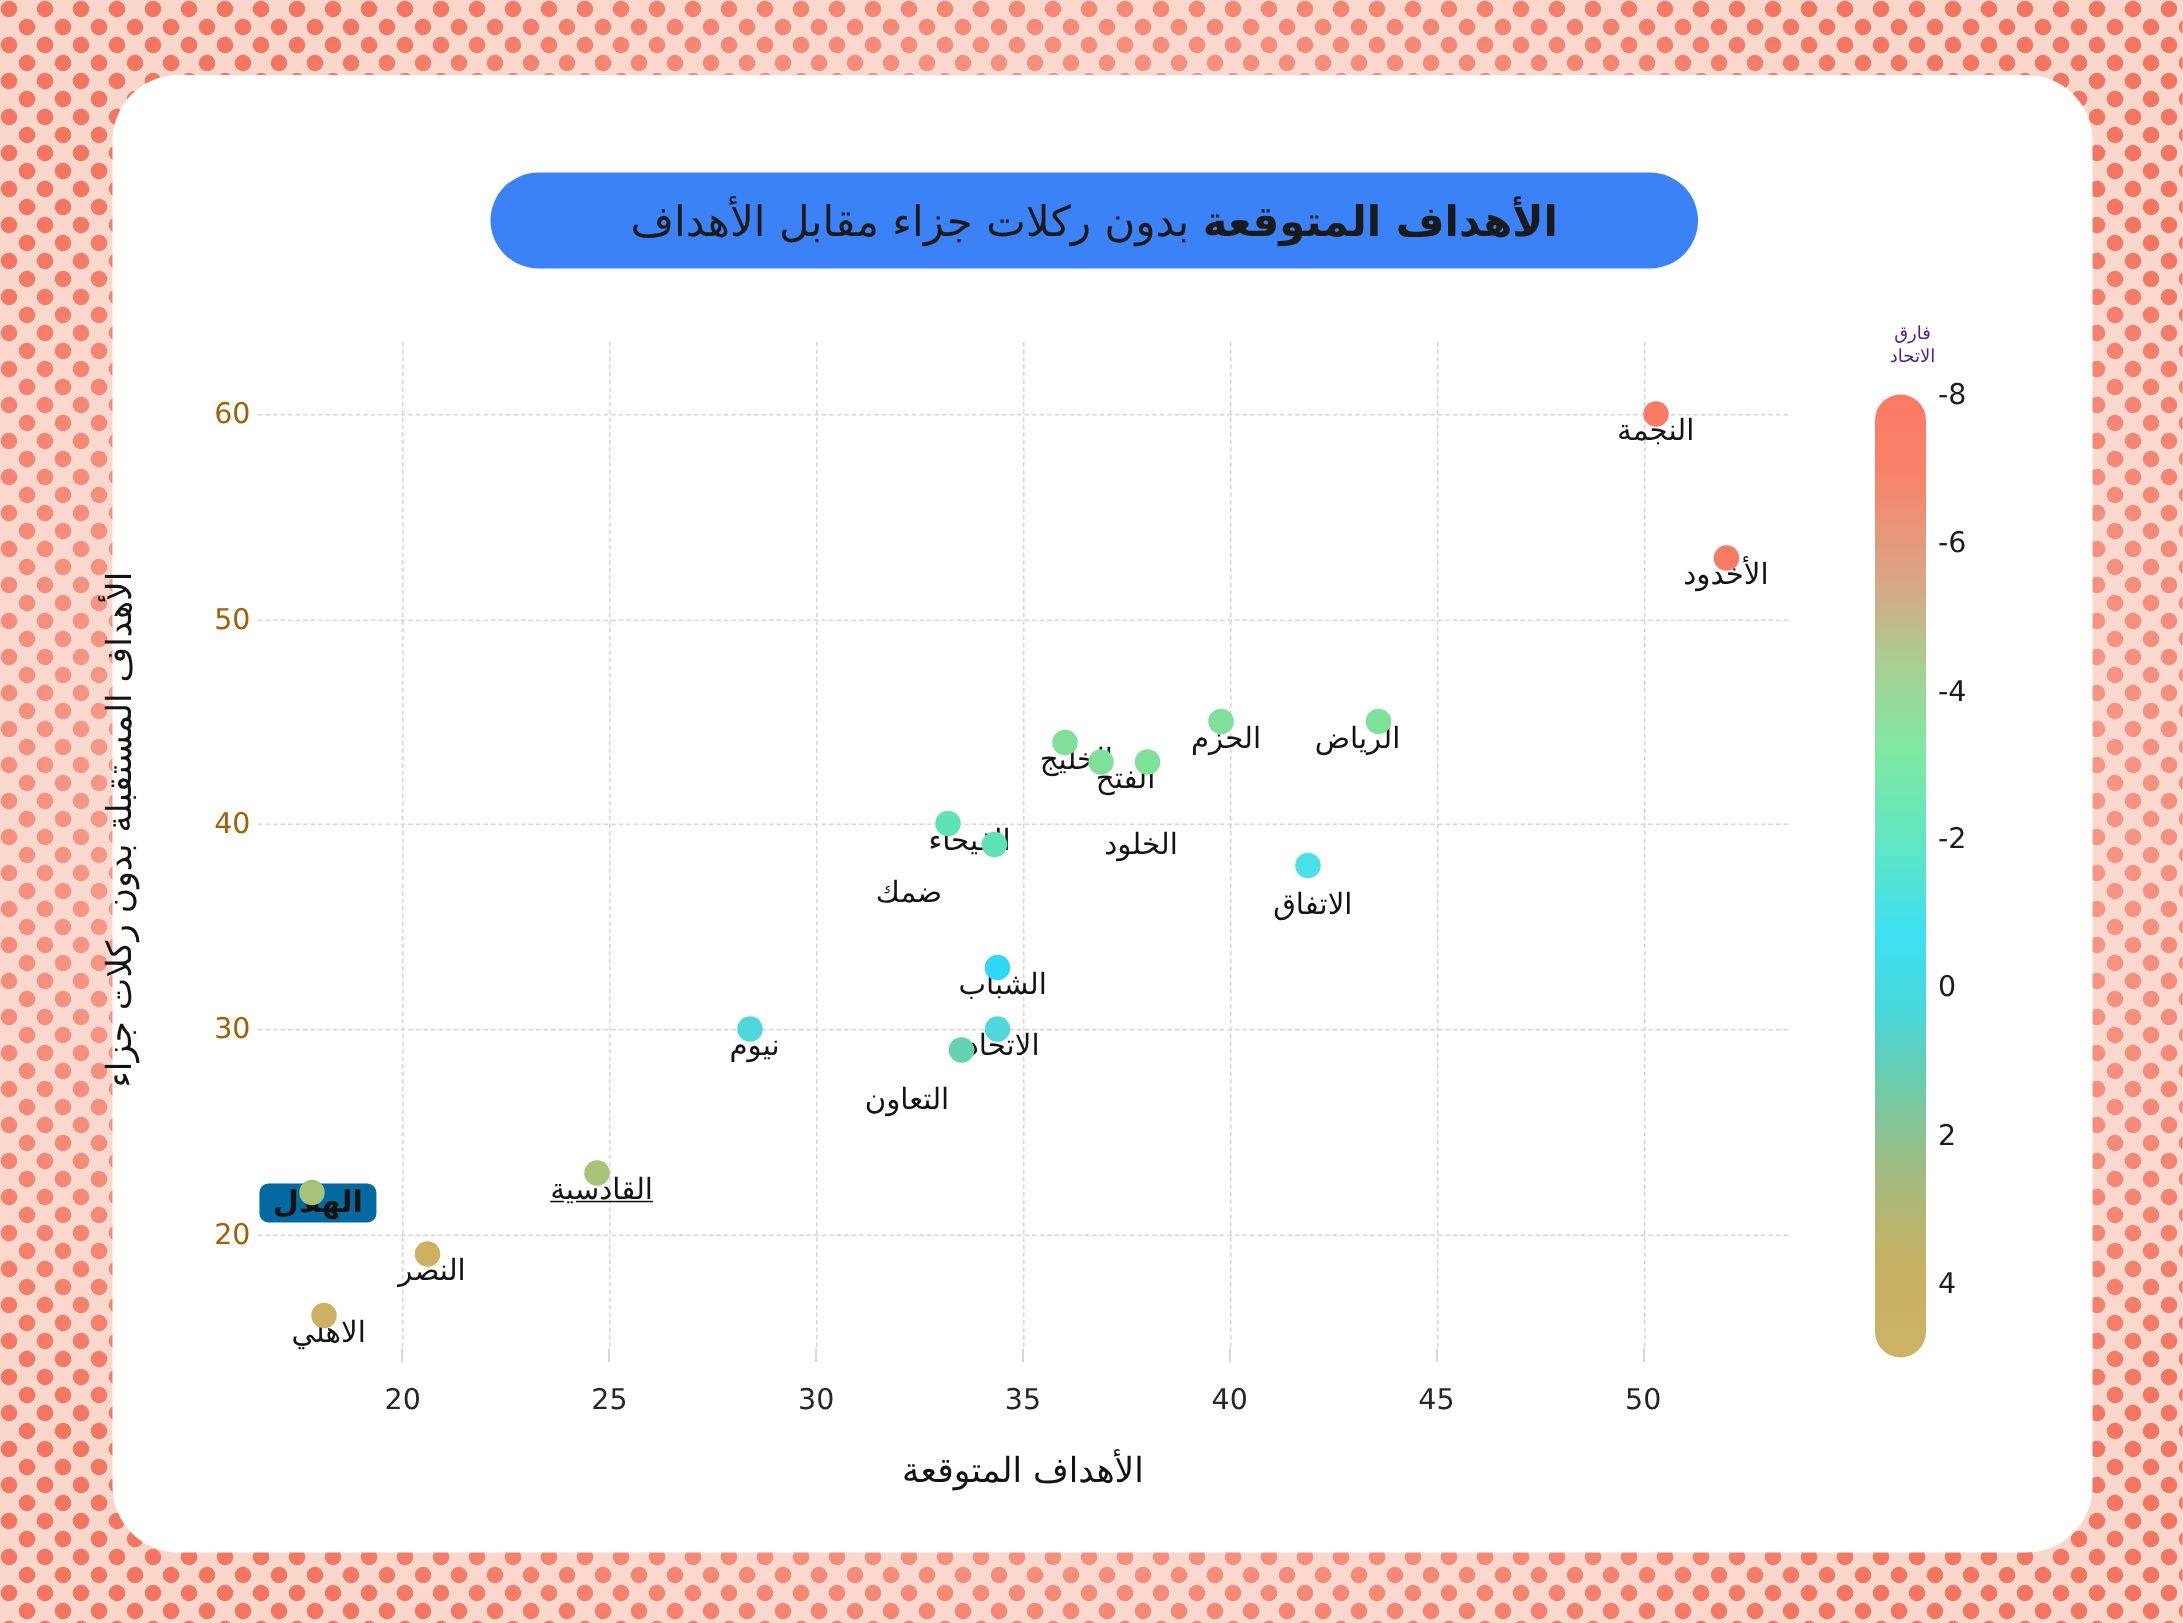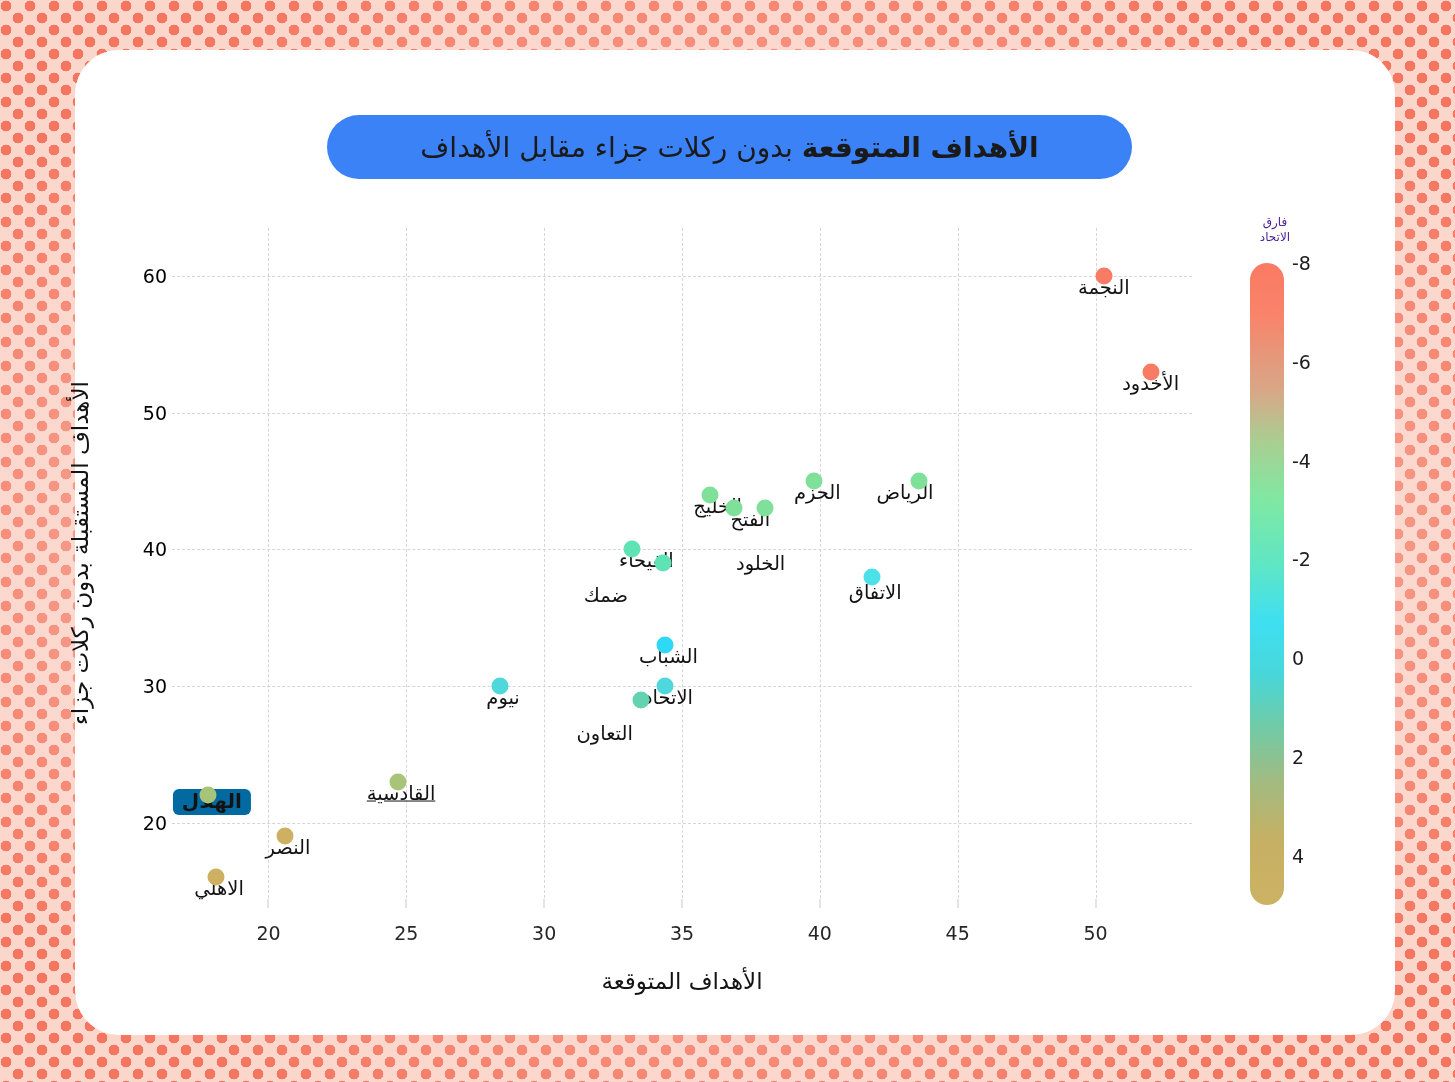--- a/index.html
+++ b/index.html
@@ -130,21 +130,21 @@
     position: absolute;
     width: 0;
     height: 9px;
     border-left: 1.3px solid #c9c9c9;
     top: 899px;
     transform: translateX(-50%);
   }
   .ytick {
     position: absolute;
     font-size: 19px;
-    color: #000000;
+    color: #a16207;
     transform: translateY(-50%);
     text-align: right;
     width: 42px;
     left: 125px;
   }
 
   
   #xaxis-title {
     position: absolute;
     left: 172px;
@@ -252,21 +252,21 @@
     <div class="ptlabel" style="left: 545.568px; top: 252.633px;">الخليج</div>
     <div class="pt" title="الخليج" style="left: 537.568px; top: 266.633px; background: rgb(127, 224, 154);"></div>
     <div class="ptlabel" style="left: 578.378px; top: 266.306px;">الفتح</div>
     <div class="pt" title="الفتح" style="left: 562.378px; top: 280.306px; background: rgb(127, 224, 154);"></div>
     <div class="ptlabel" style="left: 588.703px; top: 310.306px;">الخلود</div>
     <div class="pt" title="الخلود" style="left: 592.703px; top: 280.306px; background: rgb(127, 224, 154);"></div>
     <div class="ptlabel" style="left: 474.378px; top: 307.327px;">الفيحاء</div>
     <div class="pt" title="الفيحاء" style="left: 460.378px; top: 321.327px; background: rgb(95, 227, 181);"></div>
     <div class="ptlabel" style="left: 434px; top: 342px;">ضمك</div>
     <div class="pt" title="ضمك" style="left: 490.703px; top: 335px; background: rgb(95, 227, 181);"></div>
-    <div class="ptlabel" style="left: 703.216px; top: 339px;">الاتفاق</div>
+    <div class="ptlabel" style="left: 703.216px; top: 350px;">الاتفاق</div>
     <div class="pt" title="الاتفاق" style="left: 700.216px; top: 348.673px; background: rgb(76, 224, 232);"></div>
     <div class="ptlabel" style="left: 496.459px; top: 403.041px;">الشباب</div>
     <div class="pt" title="الشباب" style="left: 493.459px; top: 417.041px; background: rgb(47, 217, 245);"></div>
     <div class="ptlabel" style="left: 496.459px; top: 444.061px;">الاتحاد</div>
     <div class="pt" title="الاتحاد" style="left: 493.459px; top: 458.061px; background: rgb(79, 216, 220);"></div>
     <div class="ptlabel" style="left: 432.649px; top: 479.735px;">التعاون</div>
     <div class="pt" title="التعاون" style="left: 468.649px; top: 471.735px; background: rgb(98, 210, 176);"></div>
     <div class="ptlabel" style="left: 331.054px; top: 444.061px;">نيوم</div>
     <div class="pt" title="نيوم" style="left: 328.054px; top: 458.061px; background: rgb(79, 216, 220);"></div>
     <div class="ptlabel" style="left: 229.054px; top: 539.776px; text-decoration: underline;">القادسية</div>

